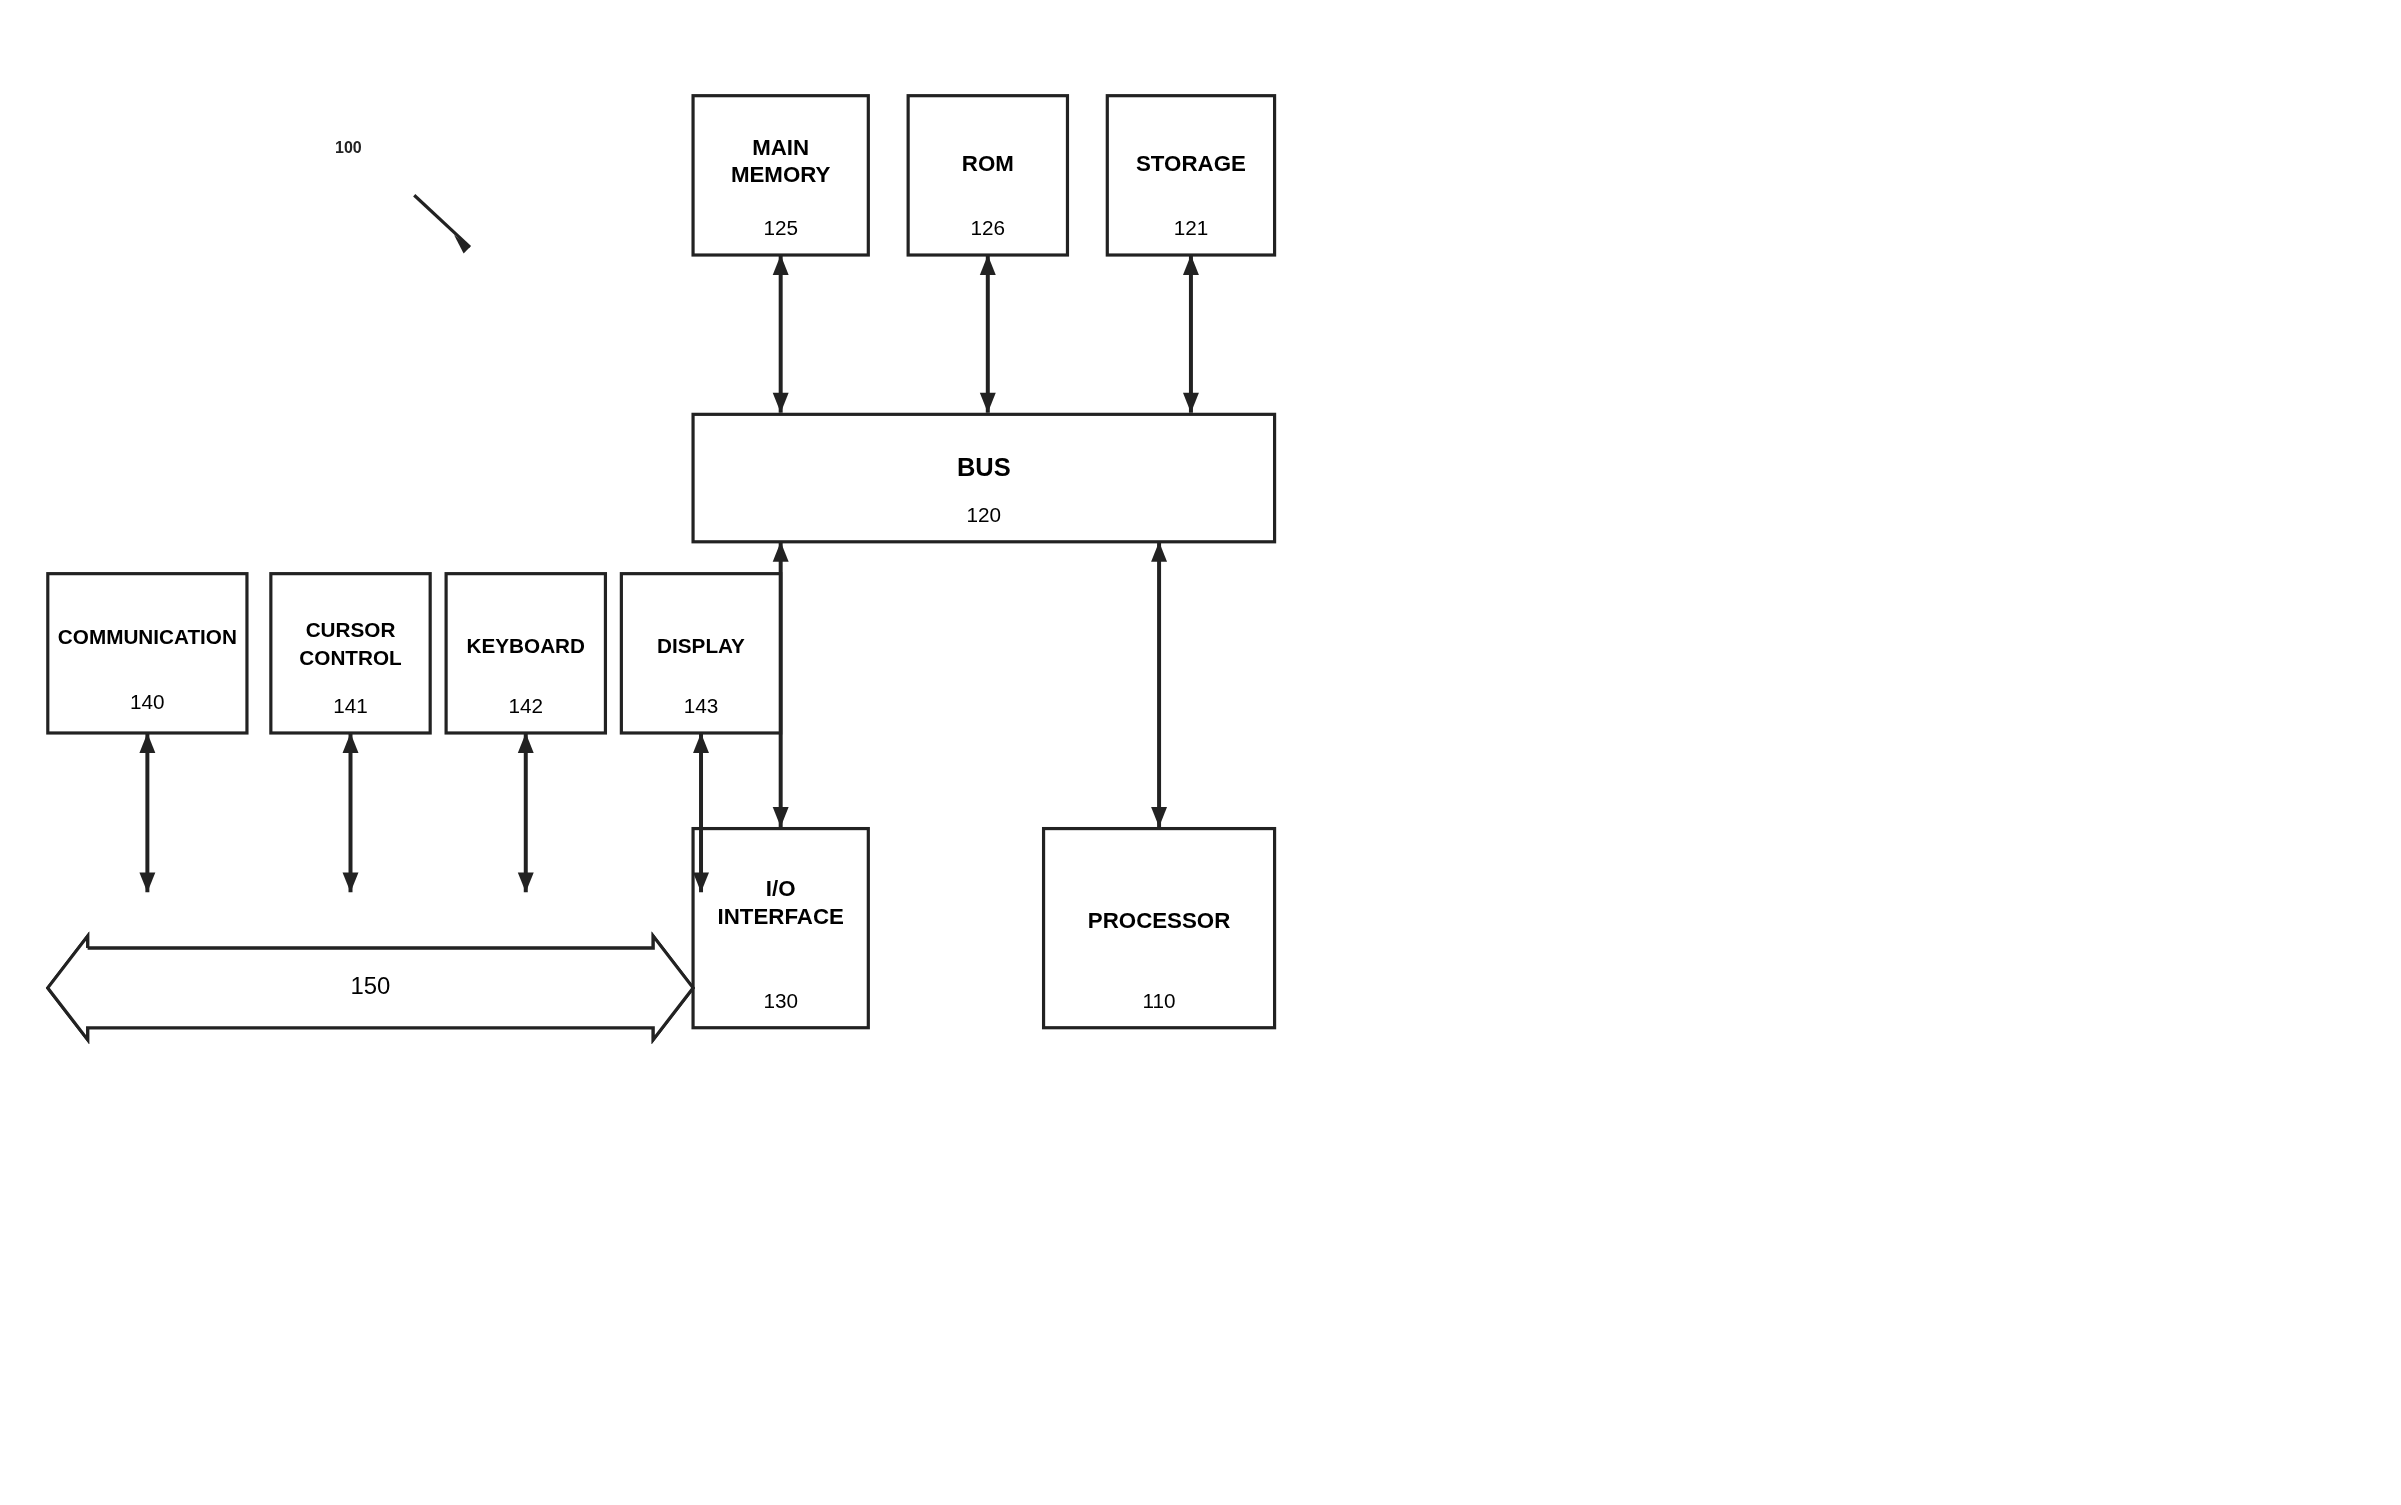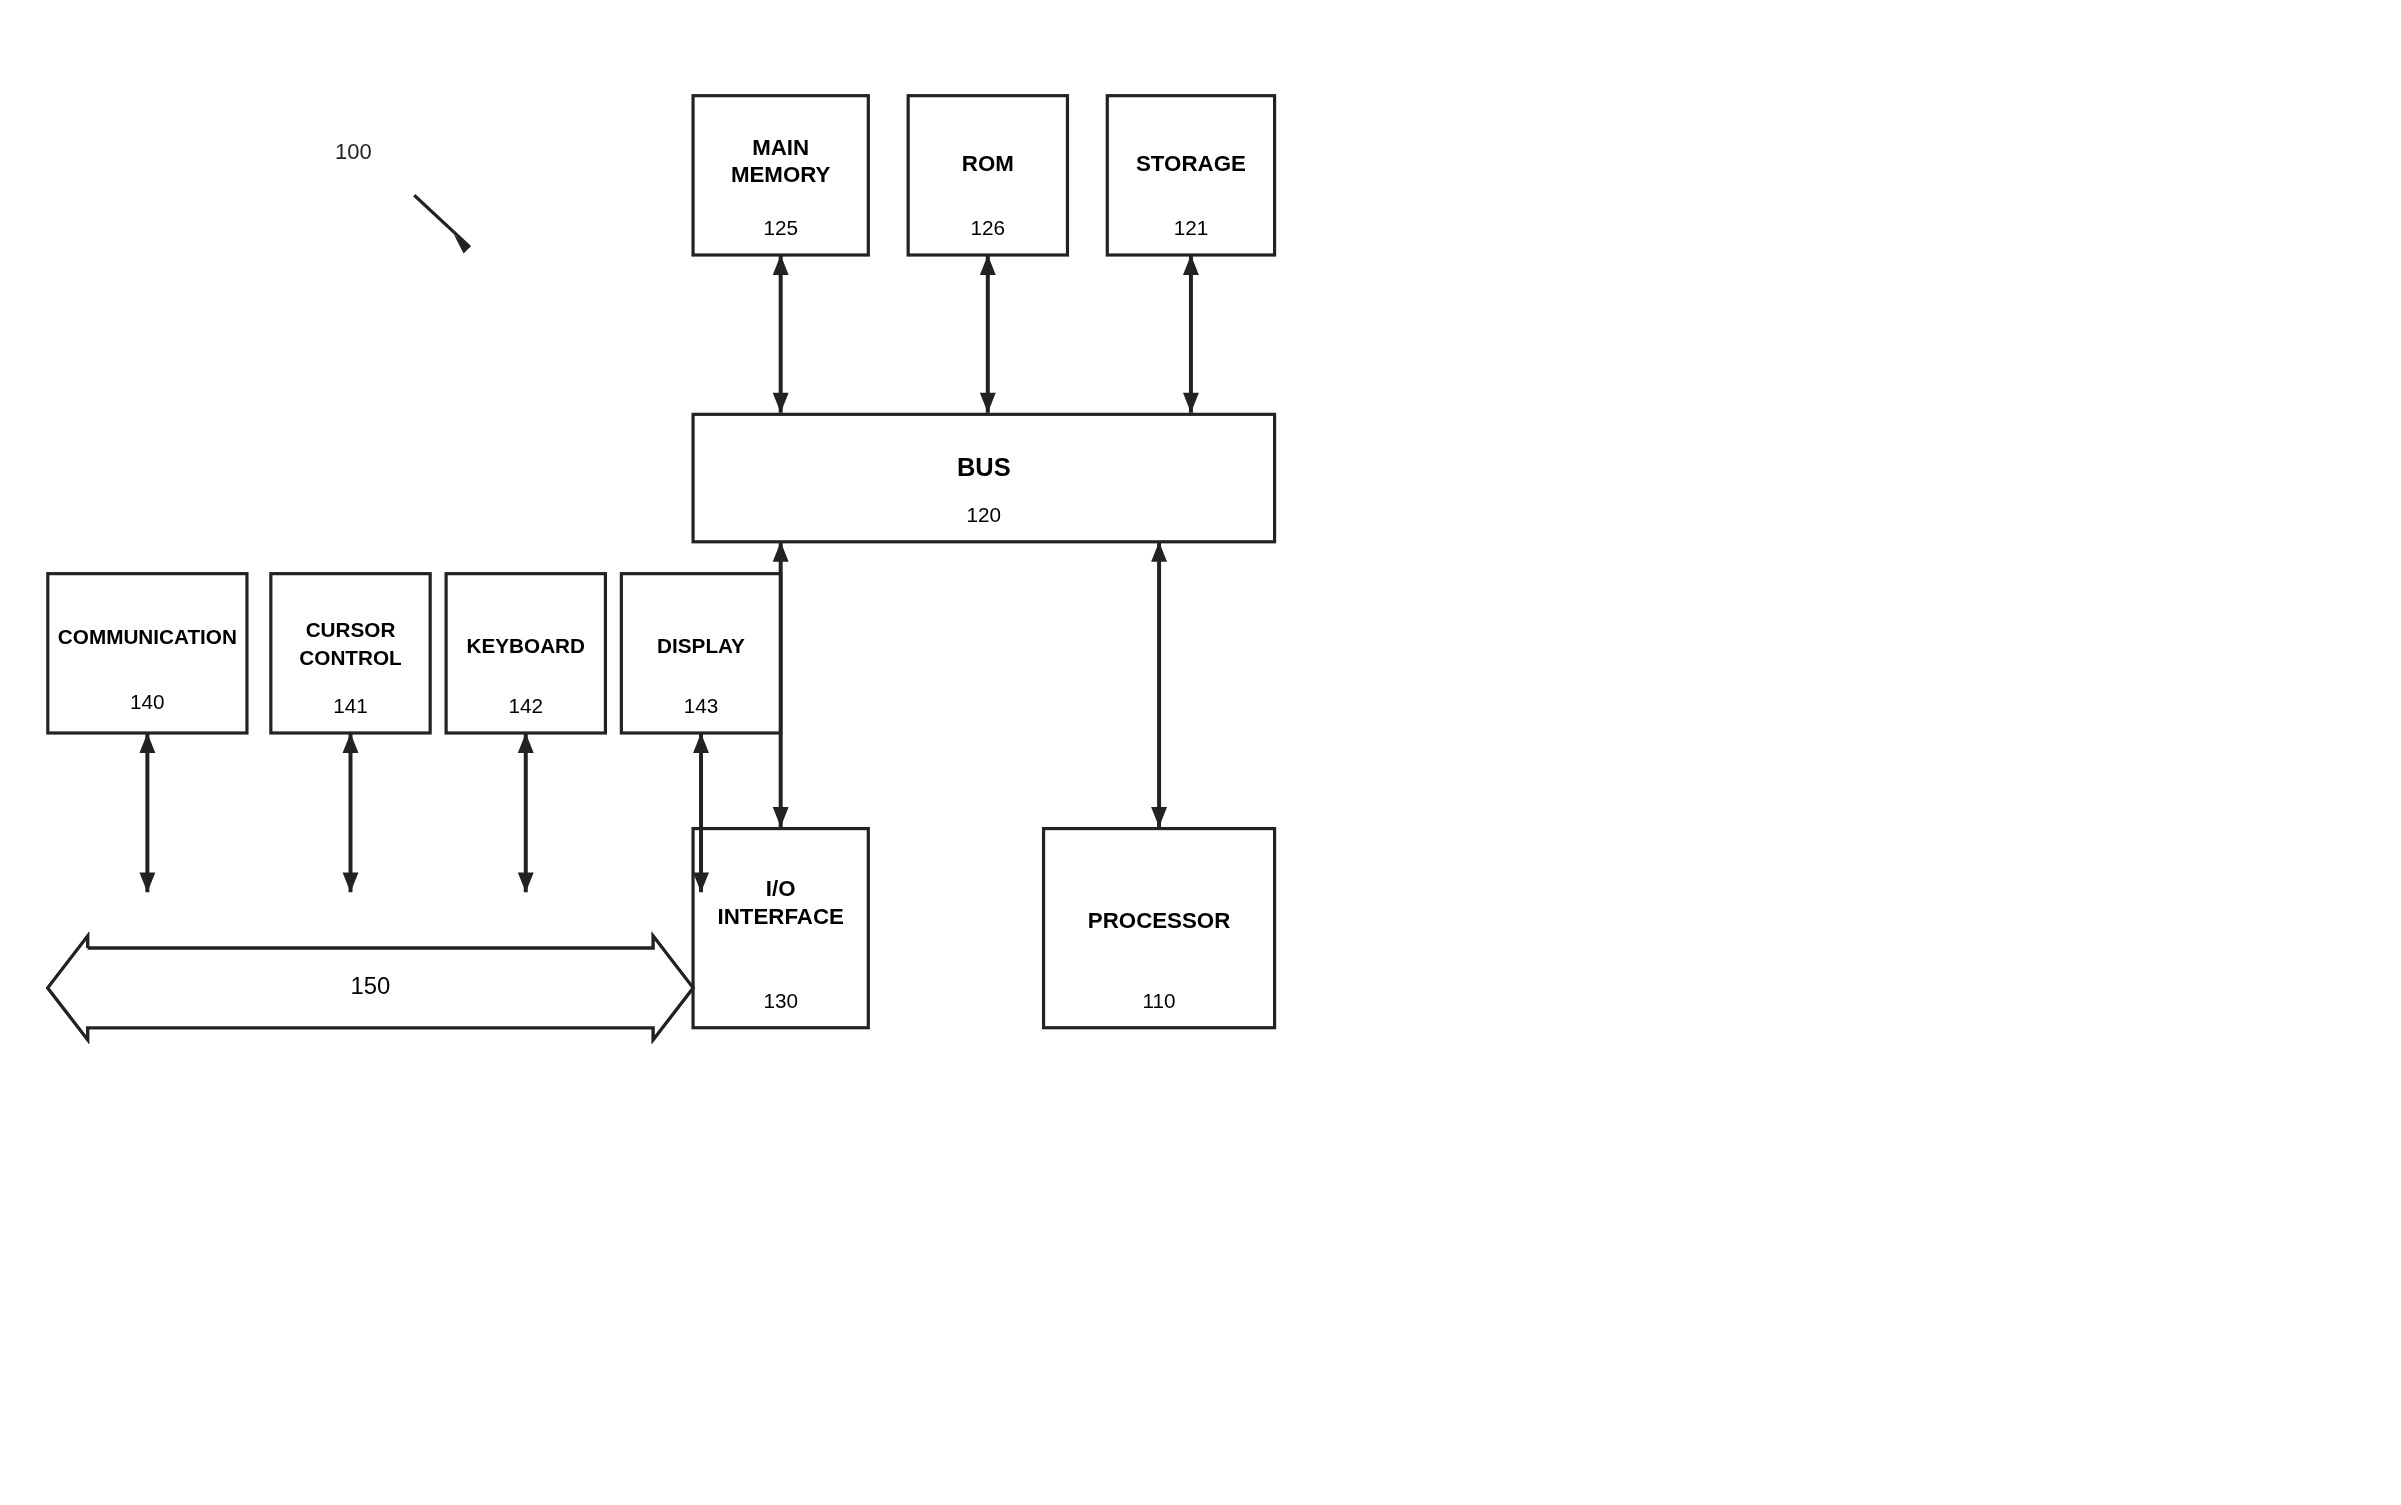--- a/index.html
+++ b/index.html
@@ -15,22 +15,22 @@
     .diagram-container {
       position: absolute;
       top: 0; left: 0;
       width: 2401px;
       height: 1505px;
     }
 
     
     .ref-label {
       position: absolute;
-      font-size: 22px;
-      font-weight: normal;
+      font-size: 16px;
+      font-weight: bold;
       color: #222;
     }
 
     svg {
       position: absolute;
       top: 0; left: 0;
       width: 2401px;
       height: 1505px;
       overflow: visible;
     }

